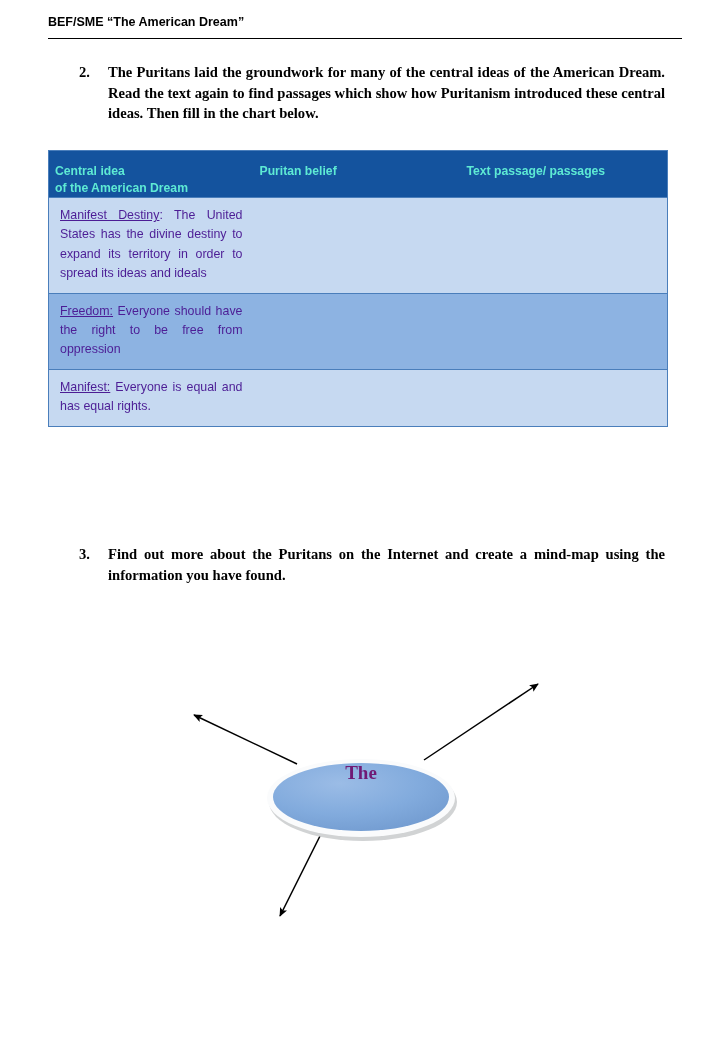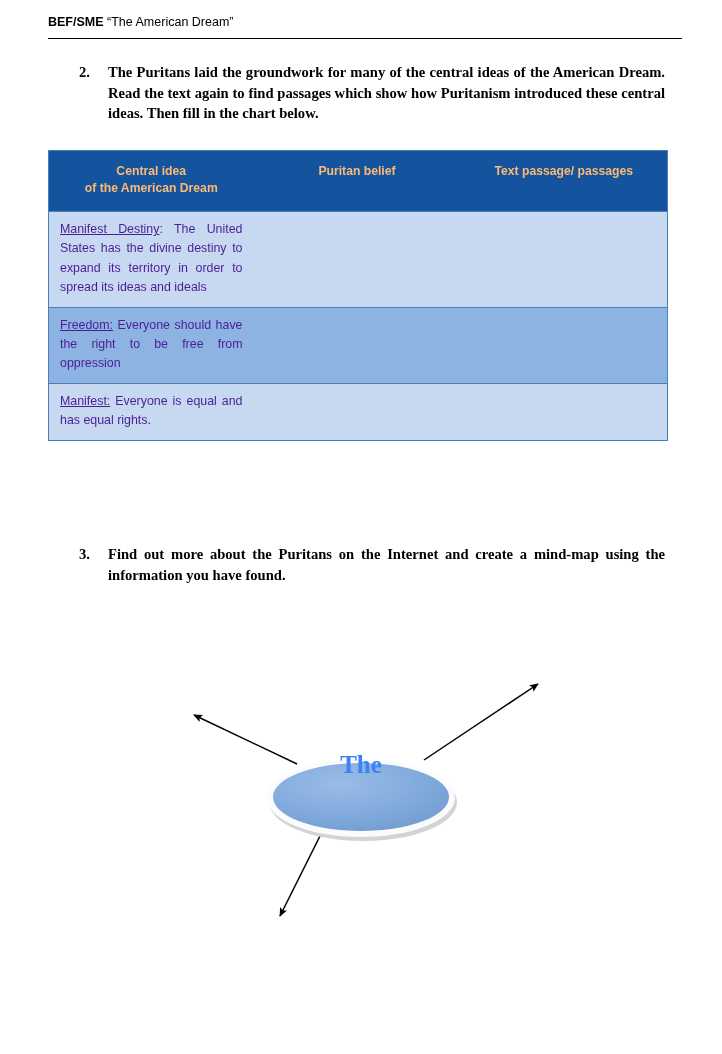--- a/index.html
+++ b/index.html
@@ -26,21 +26,21 @@
   .page-header .hdr-line {
     font-family: "Liberation Sans", sans-serif;
     font-size: 12.5px;
     line-height: 17px;
     white-space: nowrap;
   }
   .page-header .hdr-code {
     font-weight: bold;
   }
   .page-header .hdr-title {
-    font-weight: normal;
+    font-weight: bold;
     margin-top: 16px;
   }
   .header-rule {
     position: absolute;
     left: 48px;
     top: 38px;
     width: 634px;
     height: 0;
     border-top: 1.6px solid #000000;
   }
@@ -77,28 +77,28 @@
     border-collapse: collapse;
     table-layout: fixed;
     border: 1px solid #4A7EBB;
   }
   .chart-table col.c1 { width: 205px; }
   .chart-table col.c2 { width: 207px; }
   .chart-table col.c3 { width: 207px; }
 
   .chart-table thead th {
     background: #14539E;
-    color: #fdba74;
+    color: #5eead4;
     font-family: "Liberation Sans", sans-serif;
     font-weight: bold;
     font-size: 12.2px;
     line-height: 17px;
-    text-align: center;
+    text-align: left;
     vertical-align: top;
-    padding: 12px 6px 14px 6px;
+    padding: 12px 6px 0 6px;
     border: none;
   }
   .chart-table thead th .ln { display: block; }
 
   .chart-table tbody td {
     font-family: "Liberation Sans", sans-serif;
     font-size: 12.4px;
     line-height: 19.4px;
     color: #4c1d95;
     vertical-align: top;
@@ -117,28 +117,28 @@
     position: absolute;
     left: 0;
     top: 620px;
     width: 722px;
     height: 360px;
   }
   .mindmap svg { display: block; }
   .mm-label {
     position: absolute;
     left: 268px;
-    top: 132px;
+    top: 140px;
     width: 186px;
     text-align: center;
     font-family: "Liberation Serif", serif;
     font-weight: bold;
-    font-size: 25px;
+    font-size: 19px;
     line-height: 25px;
-    color: #3b82f6;
+    color: #701a75;
     pointer-events: none;
   }
   .mm-label .ln { display: block; }
 </style>
 </head>
 <body>
 
 <div class="page-header">
   <div class="hdr-line">
     <span class="hdr-code">BEF/SME</span>

